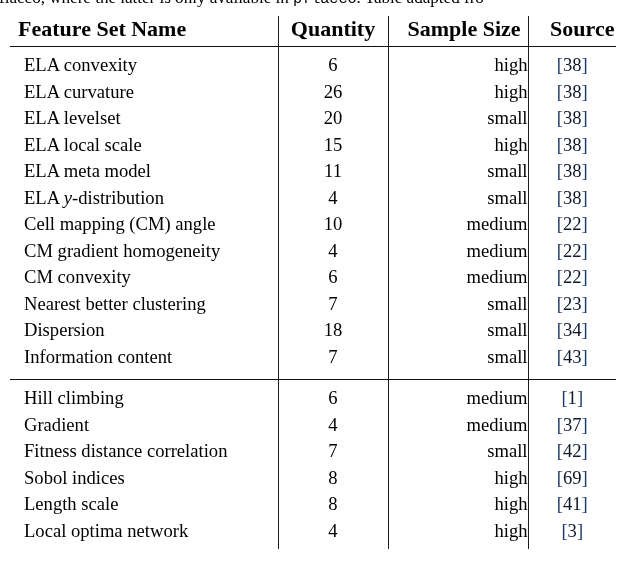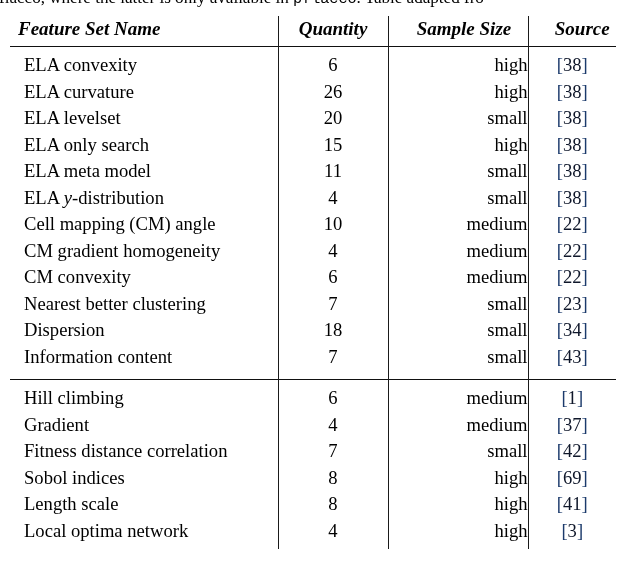--- a/index.html
+++ b/index.html
@@ -61,25 +61,24 @@
     table-layout: fixed;
   }
 
   table.ft col.c-name  { width: 268px; }
   table.ft col.c-qty   { width: 110px; }
   table.ft col.c-samp  { width: 140px; }
   table.ft col.c-src   { width: 88px;  }
 
   thead th {
     font-weight: bold;
-    font-size: 19px;
+    font-size: 22px;
     padding: 2px 0 6px 0;
     vertical-align: bottom;
     line-height: 22px;
-    font-style: italic;
   }
   thead th.h-name { text-align: left;   padding-left: 8px; }
   thead th.h-qty  { }
   thead th.h-samp { text-align: center; padding-left: 12px; }
   thead th.h-src  { text-align: center; padding-left: 20px;}
 
   
   .vr-l { border-left: 1.1px solid #1a1a1a; }
 
   thead tr.head-row th { border-bottom: none; }
@@ -168,21 +167,21 @@
             <td class="c3 vr-l">high</td>
             <td class="c4 vr-l"><a class="cite" href="#"><span>[</span><span class="num">38</span><span>]</span></a></td>
           </tr>
           <tr>
             <td class="c1"><span>ELA levelset</span></td>
             <td class="c2 vr-l">20</td>
             <td class="c3 vr-l">small</td>
             <td class="c4 vr-l"><a class="cite" href="#"><span>[</span><span class="num">38</span><span>]</span></a></td>
           </tr>
           <tr>
-            <td class="c1"><span>ELA only search</span></td>
+            <td class="c1"><span>ELA local scale</span></td>
             <td class="c2 vr-l">15</td>
             <td class="c3 vr-l">high</td>
             <td class="c4 vr-l"><a class="cite" href="#"><span>[</span><span class="num">38</span><span>]</span></a></td>
           </tr>
           <tr>
             <td class="c1"><span>ELA meta model</span></td>
             <td class="c2 vr-l">11</td>
             <td class="c3 vr-l">small</td>
             <td class="c4 vr-l"><a class="cite" href="#"><span>[</span><span class="num">38</span><span>]</span></a></td>
           </tr>

